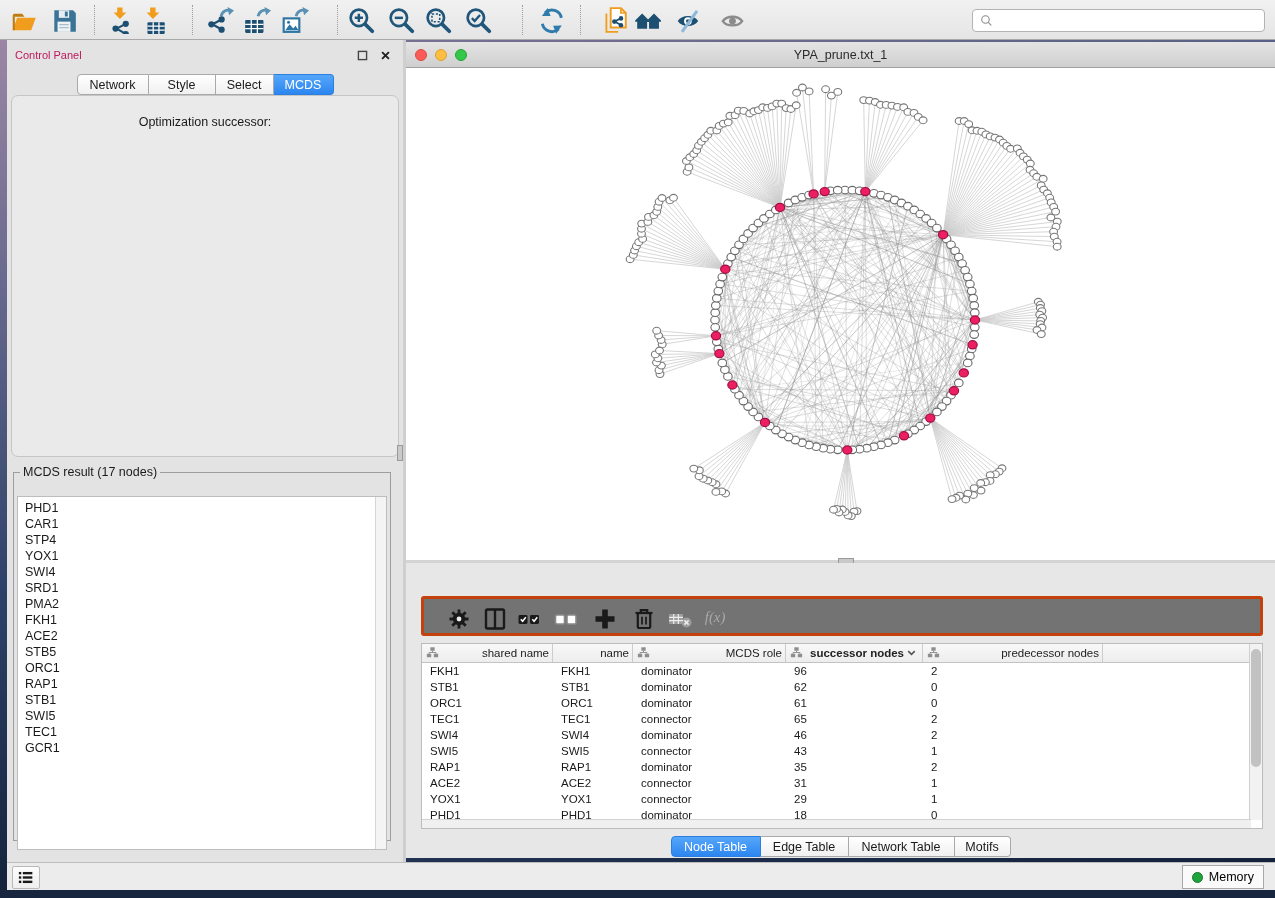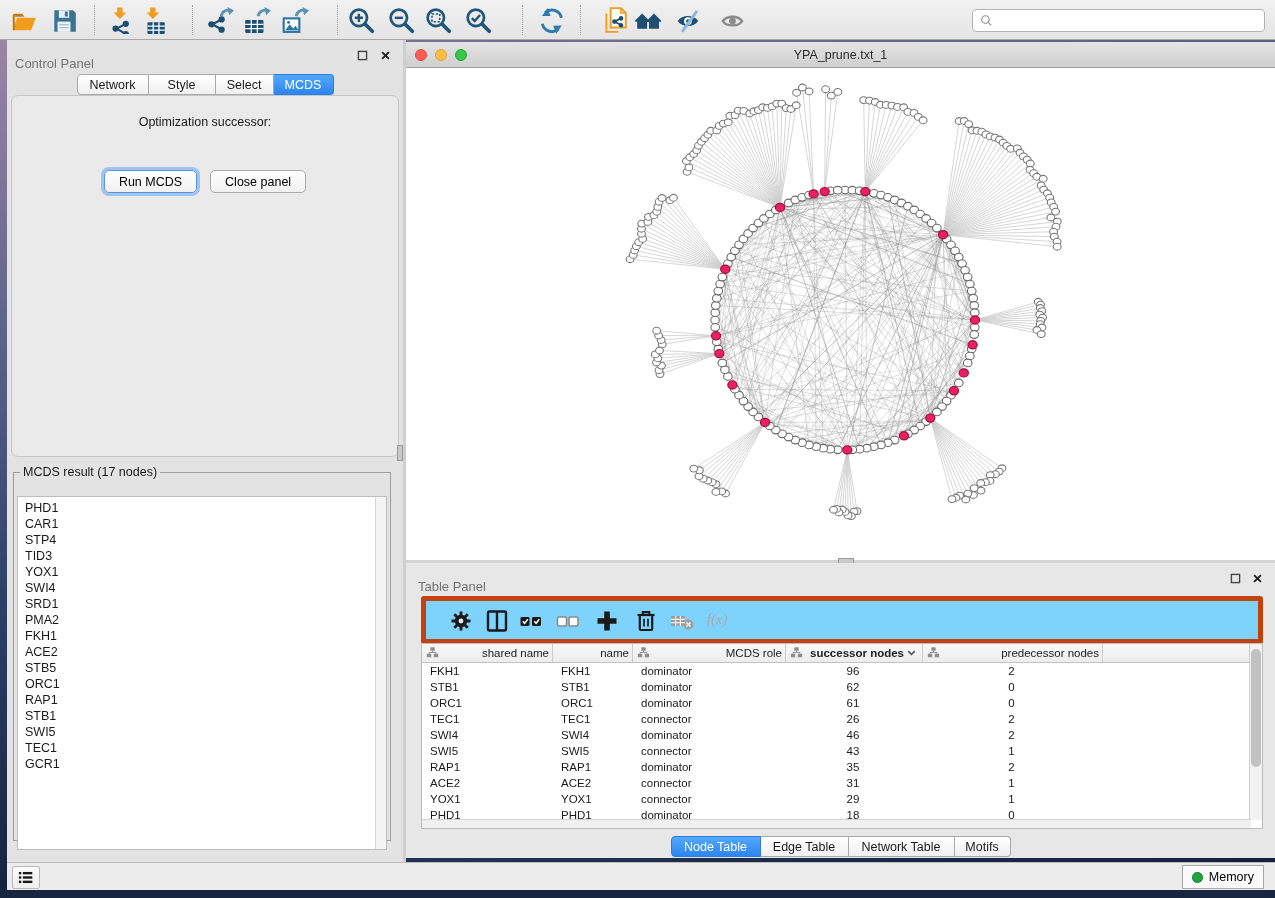--- a/index.html
+++ b/index.html
@@ -17,21 +17,21 @@
               border:1px solid #b3b3b3;border-radius:4px;display:flex;align-items:center;padding-left:6px}
   .search-box svg{width:15px;height:15px;flex:0 0 auto}
   .search-box input{border:none;outline:none;flex:1;font-size:12px;background:transparent;height:18px}
   
   .wall-left{position:absolute;left:0;top:40px;width:7px;height:850px;
              background:linear-gradient(#9b86a4 0%,#66688d 30%,#2d4168 65%,#15233d 100%)}
   .wall-bottom{position:absolute;left:0;top:890px;width:1275px;height:8px;background:#18253f}
   
   .control-panel{position:absolute;left:7px;top:40px;width:396px;height:822px;background:#e3e3e3}
   .panel-header{position:relative;height:30px}
-  .panel-title{position:absolute;left:8px;top:16px;font-size:13px;color:#737373}
+  .panel-title{position:absolute;left:8px;top:9px;font-size:11px;color:#be185d}
   .win-ctl{position:absolute;top:8px;width:15px;height:15px;padding:0;border:none;background:transparent;cursor:pointer}
   .win-ctl svg{width:100%;height:100%}
   .seg-tabs{position:absolute;left:0;width:100%;display:flex;justify-content:center}
   .cp-tabs{top:34px}
   .seg-tab{height:21px;border:1px solid #a9a9a9;border-left:none;background:linear-gradient(#ffffff,#f0f0f0);
            font-size:12.5px;color:#1a1a1a;display:flex;align-items:center;justify-content:center;cursor:pointer;padding:0 4px}
   .seg-tab:first-child{border-left:1px solid #a9a9a9;border-radius:4px 0 0 4px}
   .seg-tab:last-child{border-radius:0 4px 4px 0}
   .seg-tab.active{background:linear-gradient(#56a7fa,#2c86f0);color:#fff;border-color:#2a7fe0}
   .cp-content{position:absolute;left:4px;top:55px;width:388px;height:362px;background:#eaeaea;
@@ -59,35 +59,35 @@
   .net-window{position:absolute;left:406px;top:42px;width:869px;height:518px;background:#fff}
   .net-titlebar{position:absolute;left:0;top:0;width:100%;height:26px;
                 background:linear-gradient(#e4e4e4,#cfcfcf);border-bottom:1px solid #9f9f9f}
   .traffic{position:absolute;top:7px;width:12px;height:12px;border-radius:50%;cursor:pointer}
   .net-title{position:absolute;left:0;top:6px;width:100%;text-align:center;font-size:12.5px;color:#2b2b2b}
   .net-view{position:absolute;left:0;top:26px;width:869px;height:492px;background:#fff;overflow:hidden}
   .h-split{position:absolute;left:406px;top:560px;width:869px;height:3px;background:#d4d4d4}
   .h-knob{position:absolute;left:838px;top:558px;width:16px;height:6px;background:#c9c9c9;border:1px solid #9a9a9a}
   
   .table-panel{position:absolute;left:406px;top:563px;width:869px;height:295px;background:#e7e7e7}
-  .tp-toolbar{position:absolute;left:15px;top:33px;width:842px;height:48px;background:#7dd3fc;
-              border:5px solid #c2410c;border-radius:3px}
+  .tp-toolbar{position:absolute;left:15px;top:33px;width:842px;height:40px;background:#737373;
+              border:3px solid #c2410c;border-radius:3px}
   .tp-btn{position:absolute;top:7px;width:26px;height:26px;border:none;background:transparent;padding:0;cursor:pointer}
   .tp-btn.wide{width:34px}
   .tp-btn svg{width:100%;height:100%}
   .tp-btn[disabled]{cursor:default}
   .node-table{position:absolute;left:15px;top:80px;width:842px;height:186px;background:#fff;border:1px solid #bcbcbc}
   .nt-header{display:flex;height:19px;background:linear-gradient(#f8f8f8,#ededed);border-bottom:1px solid #c3c3c3}
   .nt-hcell{display:flex;align-items:center;border-right:1px solid #cccccc;font-size:11.5px;color:#222;padding:0 3px}
   .nt-hcell svg{width:13px;height:13px;margin:0 1px;flex:0 0 auto}
   .nt-hcell .lbl{flex:1;text-align:right;white-space:nowrap;overflow:hidden}
   .nt-body{position:relative}
   .nt-row{display:flex;height:16px;cursor:default}
   .nt-cell{font-size:11.5px;line-height:16px;white-space:nowrap;overflow:hidden;padding:0 8px}
-  .nt-cell.num{text-align:center;padding-right:11px}
+  .nt-cell.num{text-align:left;padding-right:11px}
   .nt-vscroll{position:absolute;right:0;top:0;width:13px;height:176px;background:#f2f2f2;border-left:1px solid #cfcfcf}
   .nt-vthumb{position:absolute;left:1px;top:5px;width:10px;height:118px;background:#c2c2c2;border-radius:5px}
   .nt-hscroll{position:absolute;left:0;bottom:0;width:829px;height:9px;background:#f0f0f0;border-top:1px solid #d2d2d2}
   .table-tabs{top:273px}
   
   .status-bar{position:absolute;left:7px;top:862px;width:1268px;height:28px;background:#ececec;border-top:1px solid #bdbdbd}
   .list-btn{position:absolute;left:5px;top:3px;width:28px;height:23px;background:linear-gradient(#fdfdfd,#efefef);
             border:1px solid #b9b9b9;border-radius:2px;padding:1px;cursor:pointer}
   .list-btn svg{width:100%;height:100%}
   .memory-btn{position:absolute;right:11px;top:2px;height:24px;background:#fafafa;border:1px solid #a8a8a8;
@@ -229,32 +229,27 @@
       </div>
       <div class="seg-tab" style="width: 58px; text-align: center;">
         <span>Select</span>
       </div>
       <div class="seg-tab active" style="width: 60px;">
         <span>MCDS</span>
       </div>
     </div>
   <div class="cp-content">
     <div class="opt-label">Optimization successor:</div>
-    <div class="cp-buttons">
-      <button class="push-btn focused">Run MCDS</button>
-      <button class="push-btn">Close panel</button>
-    </div>
   </div>
   <fieldset class="mcds-box">
     <legend>MCDS result (17 nodes)</legend>
     <div class="mcds-list" id="mcds-list">
         <div class="mcds-item">PHD1</div>
         <div class="mcds-item">CAR1</div>
         <div class="mcds-item">STP4</div>
-        <div class="mcds-item">TID3</div>
         <div class="mcds-item">YOX1</div>
         <div class="mcds-item">SWI4</div>
         <div class="mcds-item">SRD1</div>
         <div class="mcds-item">PMA2</div>
         <div class="mcds-item">FKH1</div>
         <div class="mcds-item">ACE2</div>
         <div class="mcds-item">STB5</div>
         <div class="mcds-item">ORC1</div>
         <div class="mcds-item">RAP1</div>
         <div class="mcds-item">STB1</div>
@@ -1044,29 +1039,20 @@
         <ellipse cx="313.4" cy="285.6" rx="4.6" ry="4.1" fill="#ec2060" stroke="#a30d45" stroke-width="1.2"></ellipse>
         <ellipse cx="310.0" cy="267.8" rx="4.6" ry="4.1" fill="#ec2060" stroke="#a30d45" stroke-width="1.2"></ellipse>
       </svg>
   </div>
 </div>
 
 <div class="h-split"></div>
 <div class="h-knob"></div>
 
 <div class="table-panel">
-  <div class="panel-header">
-    <span class="panel-title" style="left:12px">Table Panel</span>
-    <button class="win-ctl" style="right:32px"><svg viewBox="0 0 22 22">
-          <rect x="5" y="5" width="12" height="12" fill="none" stroke="#444" stroke-width="2"></rect>
-        </svg></button>
-    <button class="win-ctl" style="right:10px"><svg viewBox="0 0 22 22">
-          <path d="M6 6l10 10M16 6L6 16" stroke="#222" stroke-width="2.8"></path>
-        </svg></button>
-  </div>
   <div class="tp-toolbar" id="tp-toolbar">
       <button class="tp-btn" style="left: 22px;"><span><svg viewBox="0 0 26 26">
             <g stroke="#1a1a1a" stroke-width="2.8">
               <path d="M13 3.5v19M3.5 13h19M6.3 6.3l13.4 13.4M19.7 6.3L6.3 19.7"></path>
             </g>
             <circle cx="13" cy="13" r="6.2" fill="#1a1a1a"></circle>
             <circle cx="13" cy="13" r="2.4" fill="#ececec"></circle>
           </svg></span></button>
       <button class="tp-btn" style="left: 58px;"><span><svg viewBox="0 0 26 26">
             <rect x="4" y="3.5" width="18" height="19" rx="1.5" fill="none" stroke="#1a1a1a" stroke-width="2.4"></rect>
@@ -1175,21 +1161,21 @@
           <div class="nt-cell" style="width: 131px;">ORC1</div>
           <div class="nt-cell" style="width: 80px;">ORC1</div>
           <div class="nt-cell" style="width: 153px;">dominator</div>
           <div class="nt-cell num" style="width: 137px;">61</div>
           <div class="nt-cell num" style="width: 180px;">0</div>
         </div>
         <div class="nt-row">
           <div class="nt-cell" style="width: 131px;">TEC1</div>
           <div class="nt-cell" style="width: 80px;">TEC1</div>
           <div class="nt-cell" style="width: 153px;">connector</div>
-          <div class="nt-cell num" style="width: 137px;">26</div>
+          <div class="nt-cell num" style="width: 137px;">65</div>
           <div class="nt-cell num" style="width: 180px;">2</div>
         </div>
         <div class="nt-row">
           <div class="nt-cell" style="width: 131px;">SWI4</div>
           <div class="nt-cell" style="width: 80px;">SWI4</div>
           <div class="nt-cell" style="width: 153px;">dominator</div>
           <div class="nt-cell num" style="width: 137px;">46</div>
           <div class="nt-cell num" style="width: 180px;">2</div>
         </div>
         <div class="nt-row">

